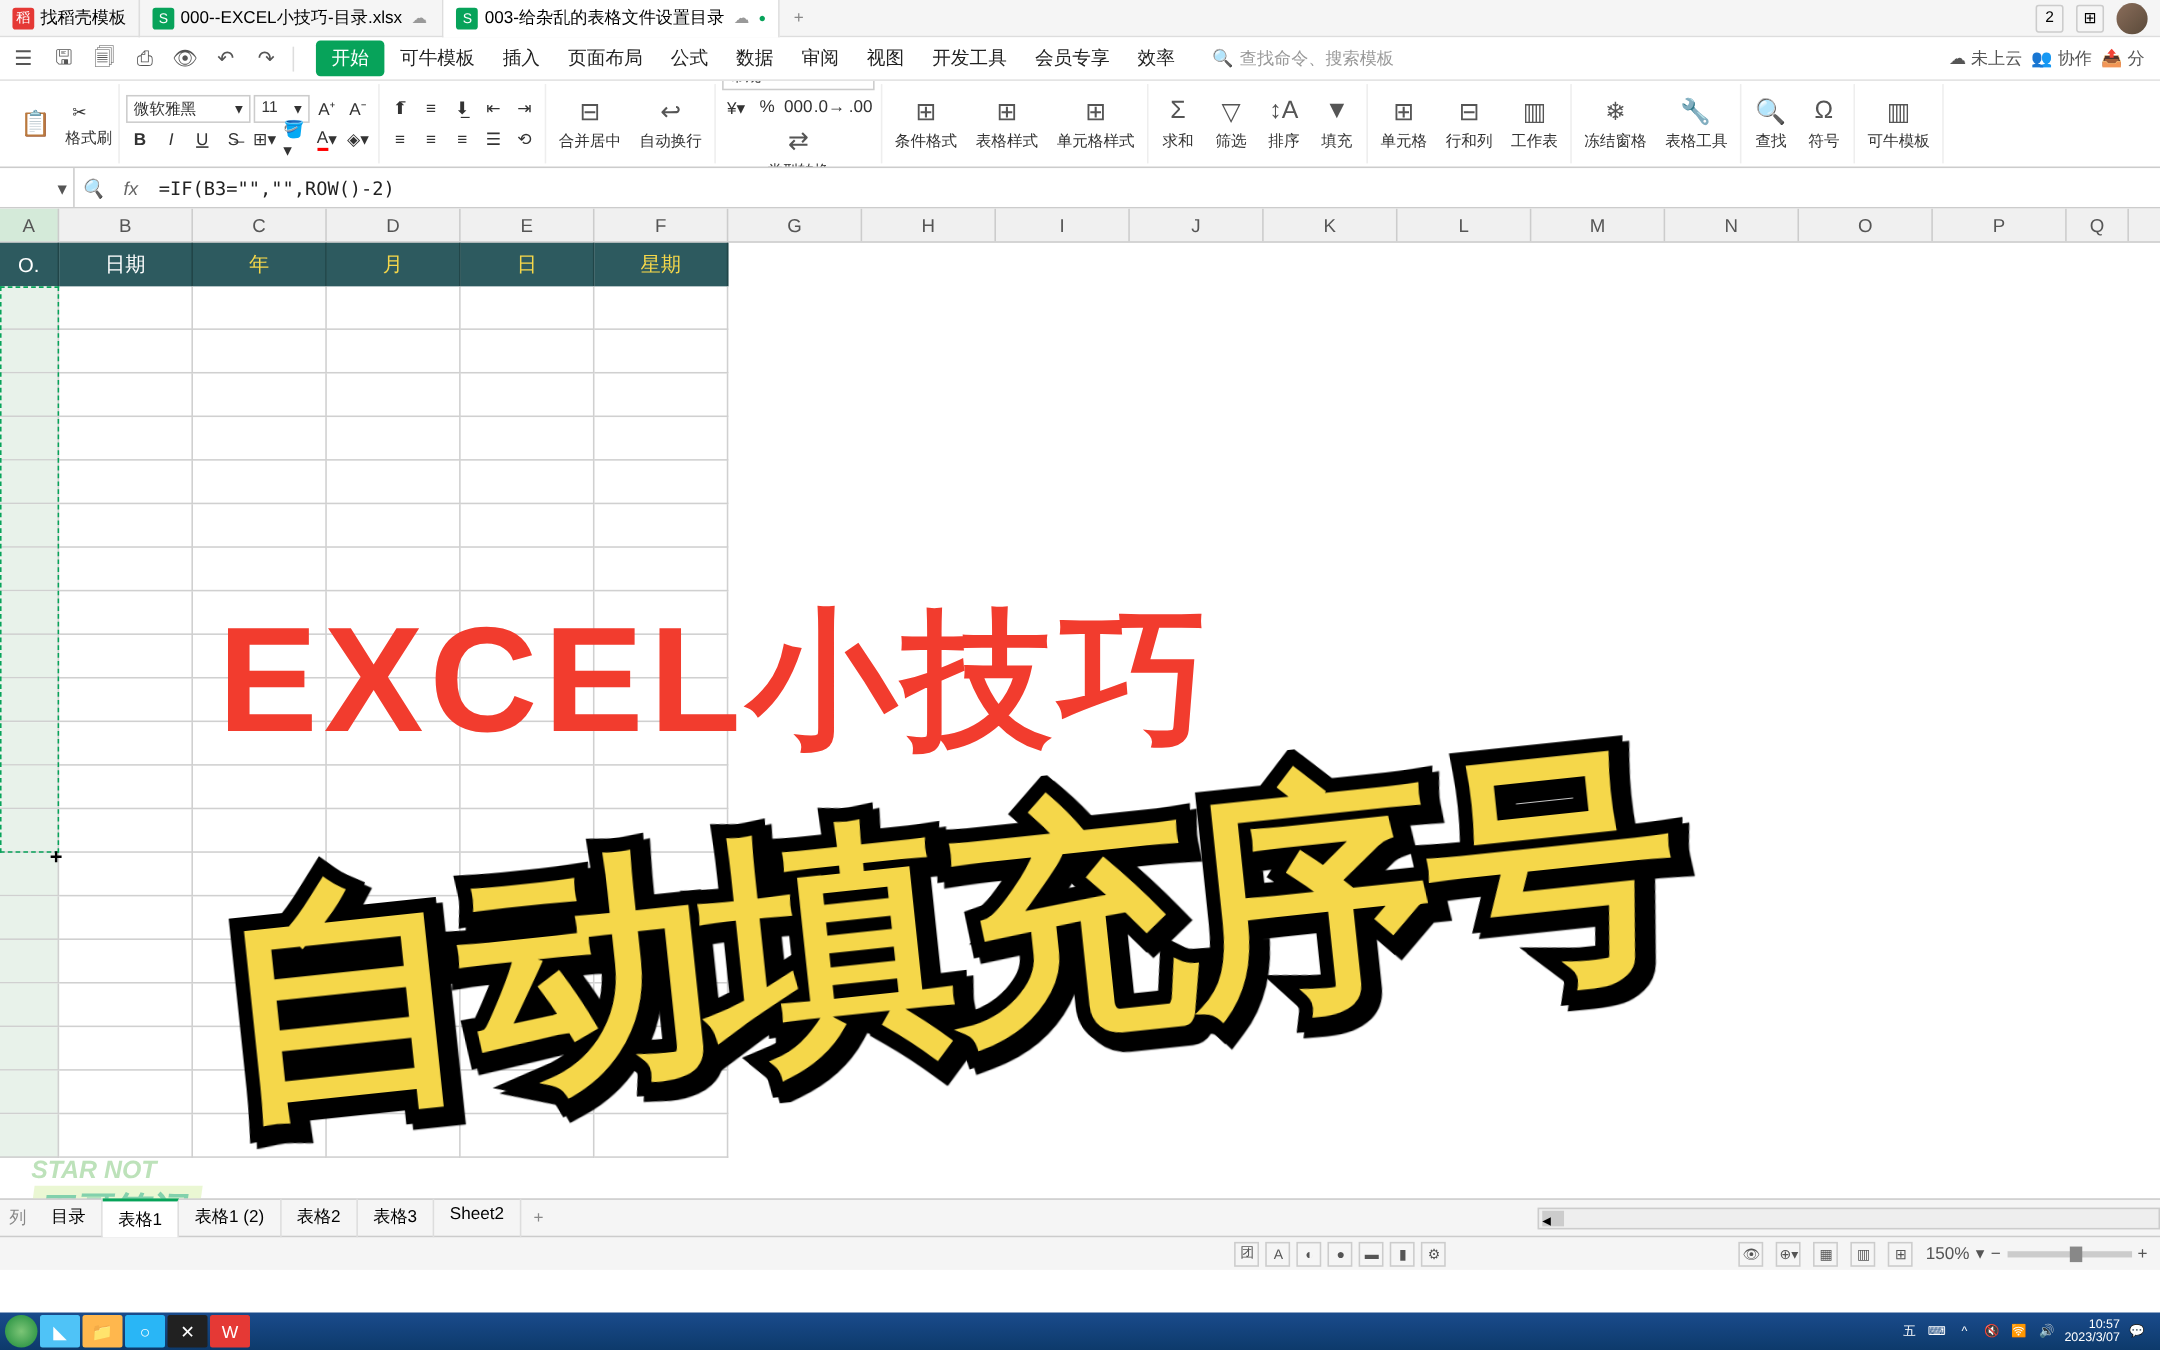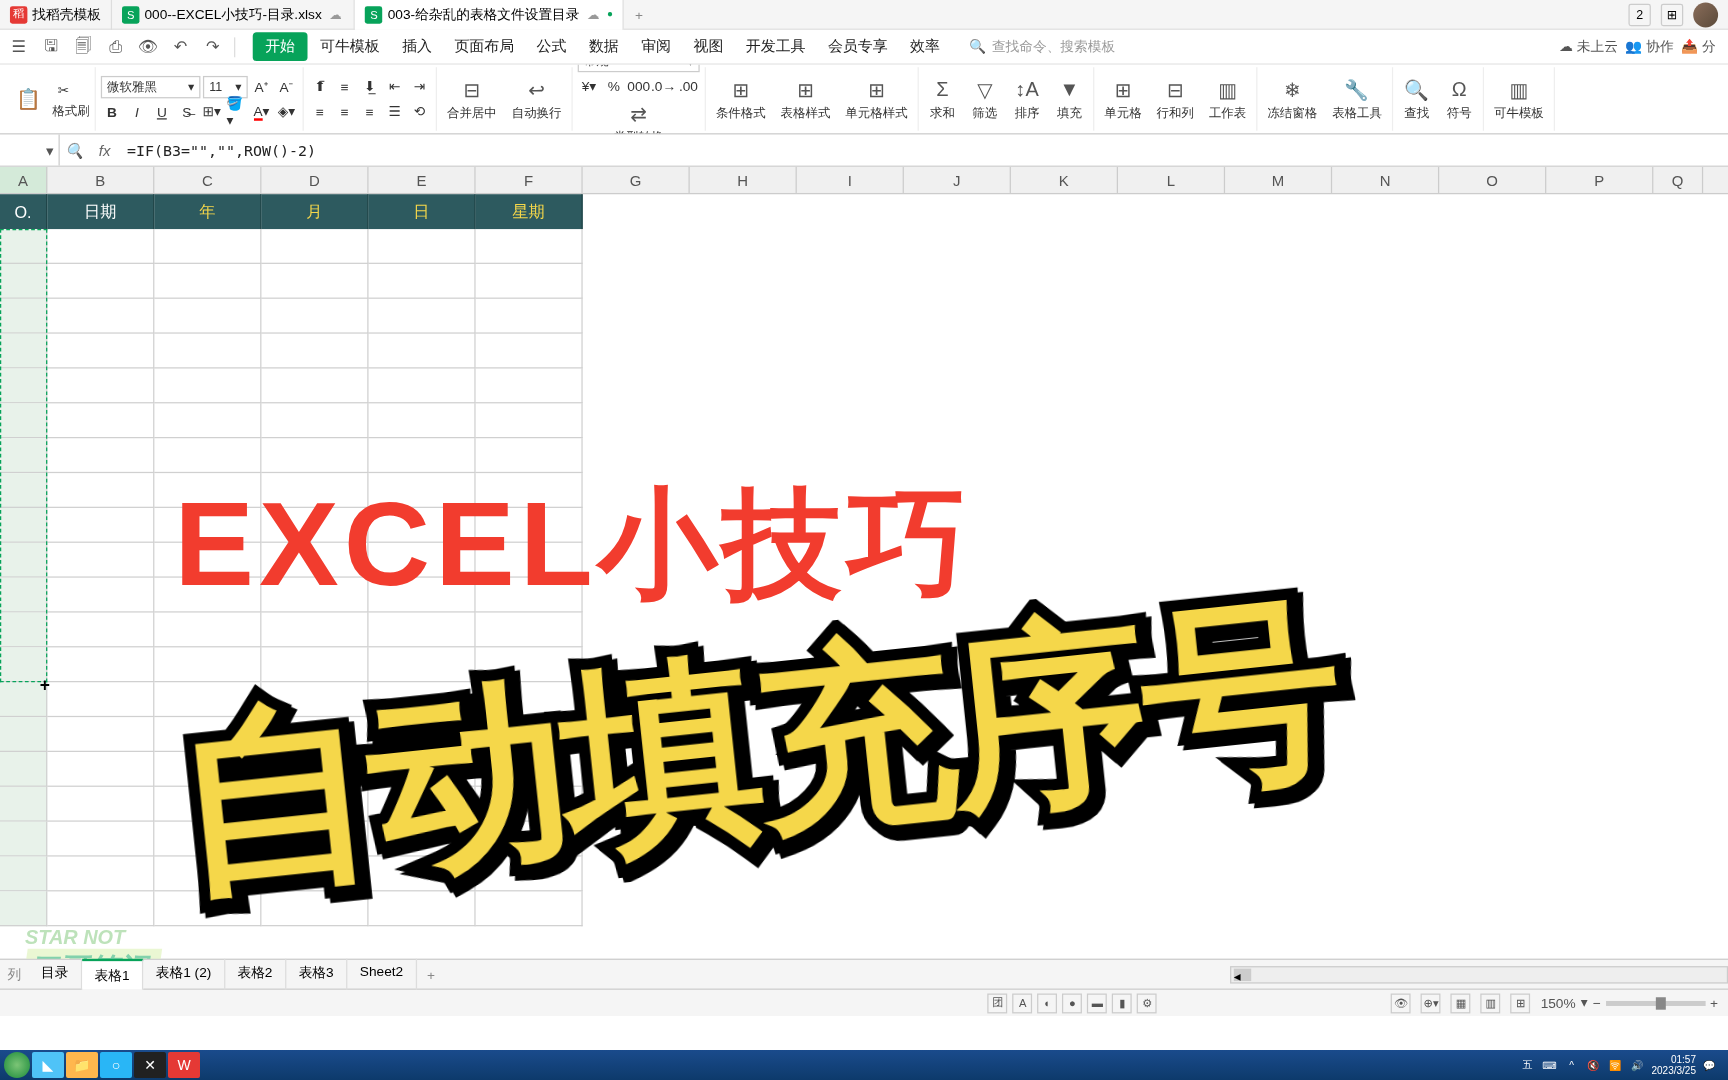--- a/index.html
+++ b/index.html
@@ -573,18 +573,18 @@
   <div class="task-tray">
     <div id="trayicons" style="display:flex;gap:6px">
         <div class="tray-ico">五</div>
         <div class="tray-ico">⌨</div>
         <div class="tray-ico">^</div>
         <div class="tray-ico">🔇</div>
         <div class="tray-ico">🛜</div>
         <div class="tray-ico">🔊</div>
       </div>
     <div class="clock">
-      <div>01:57</div>
-      <div>2023/3/25</div>
+      <div>10:57</div>
+      <div>2023/3/07</div>
     </div>
     <div class="tray-ico">💬</div>
   </div>
 </div>
 
 </body></html>

